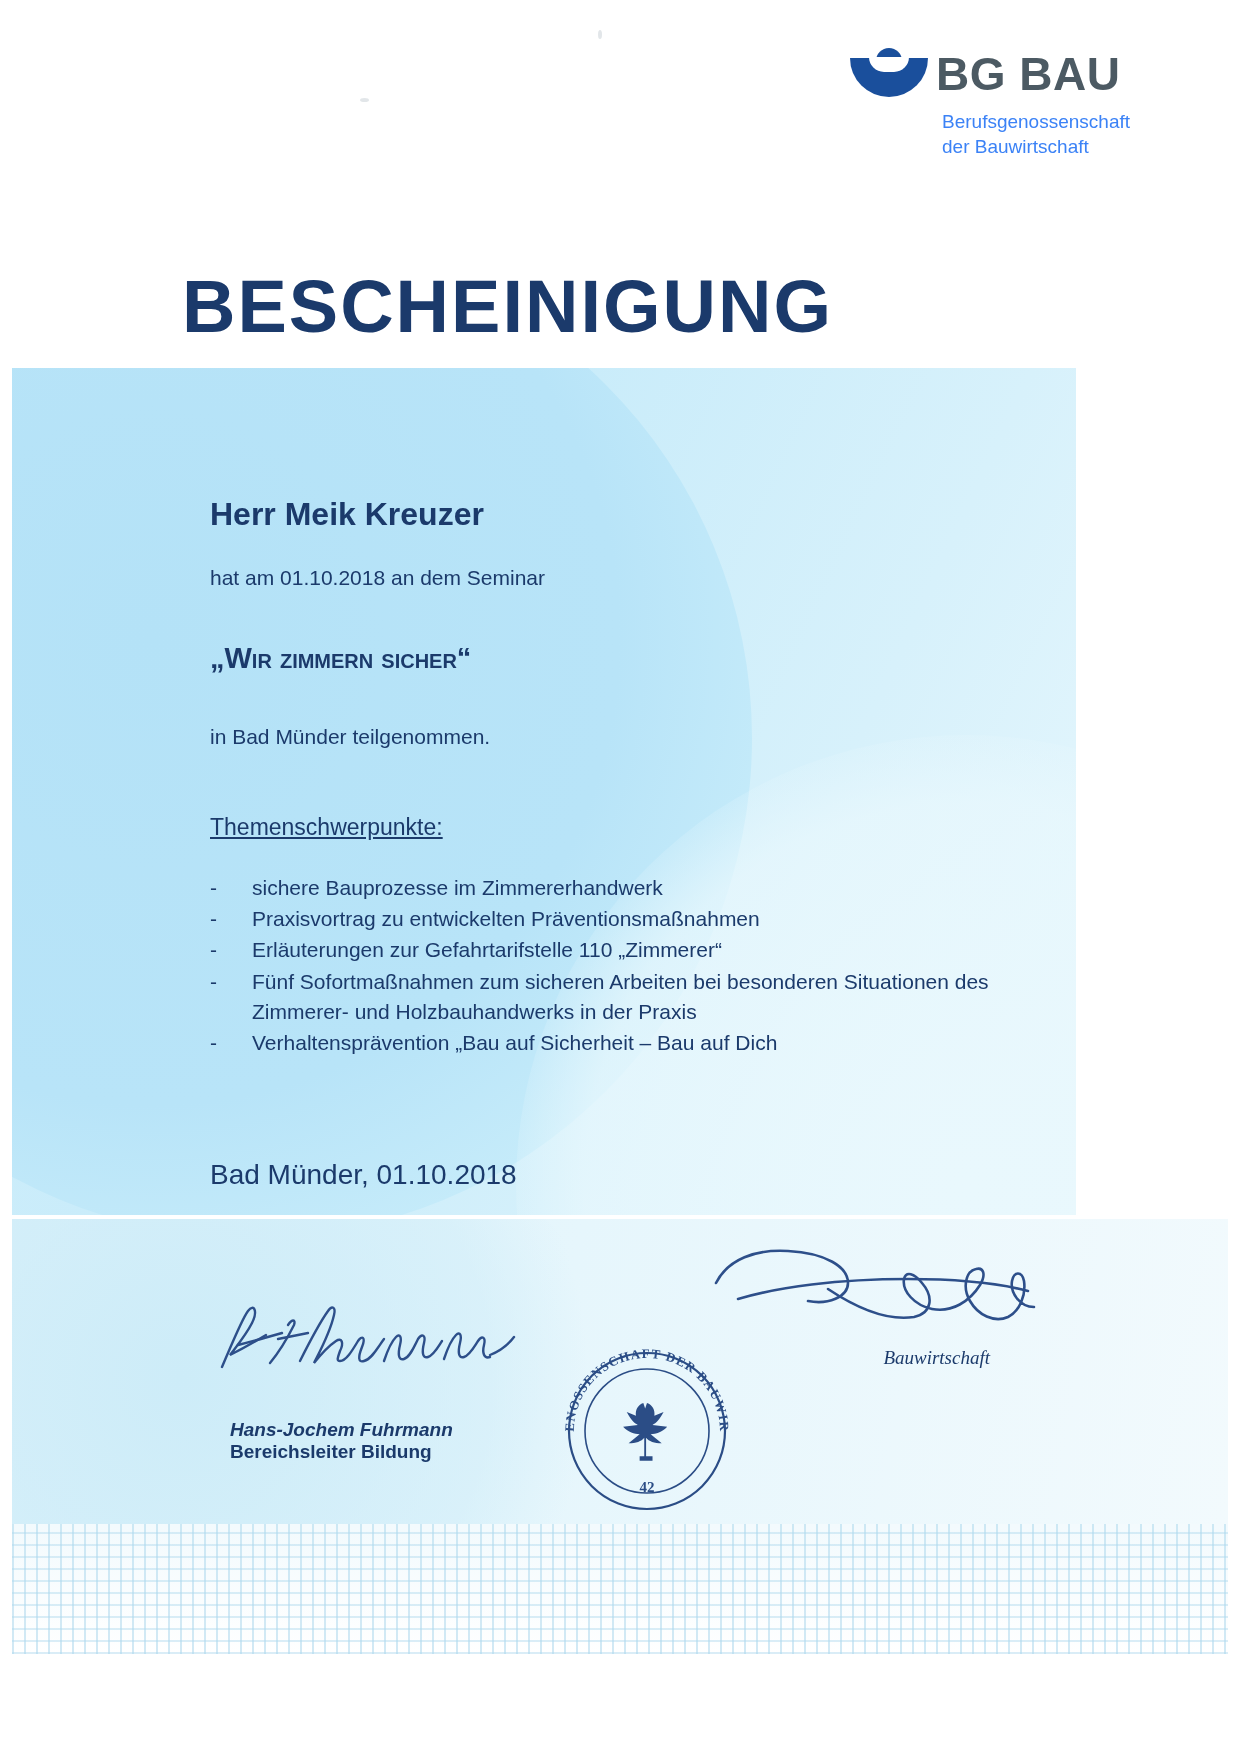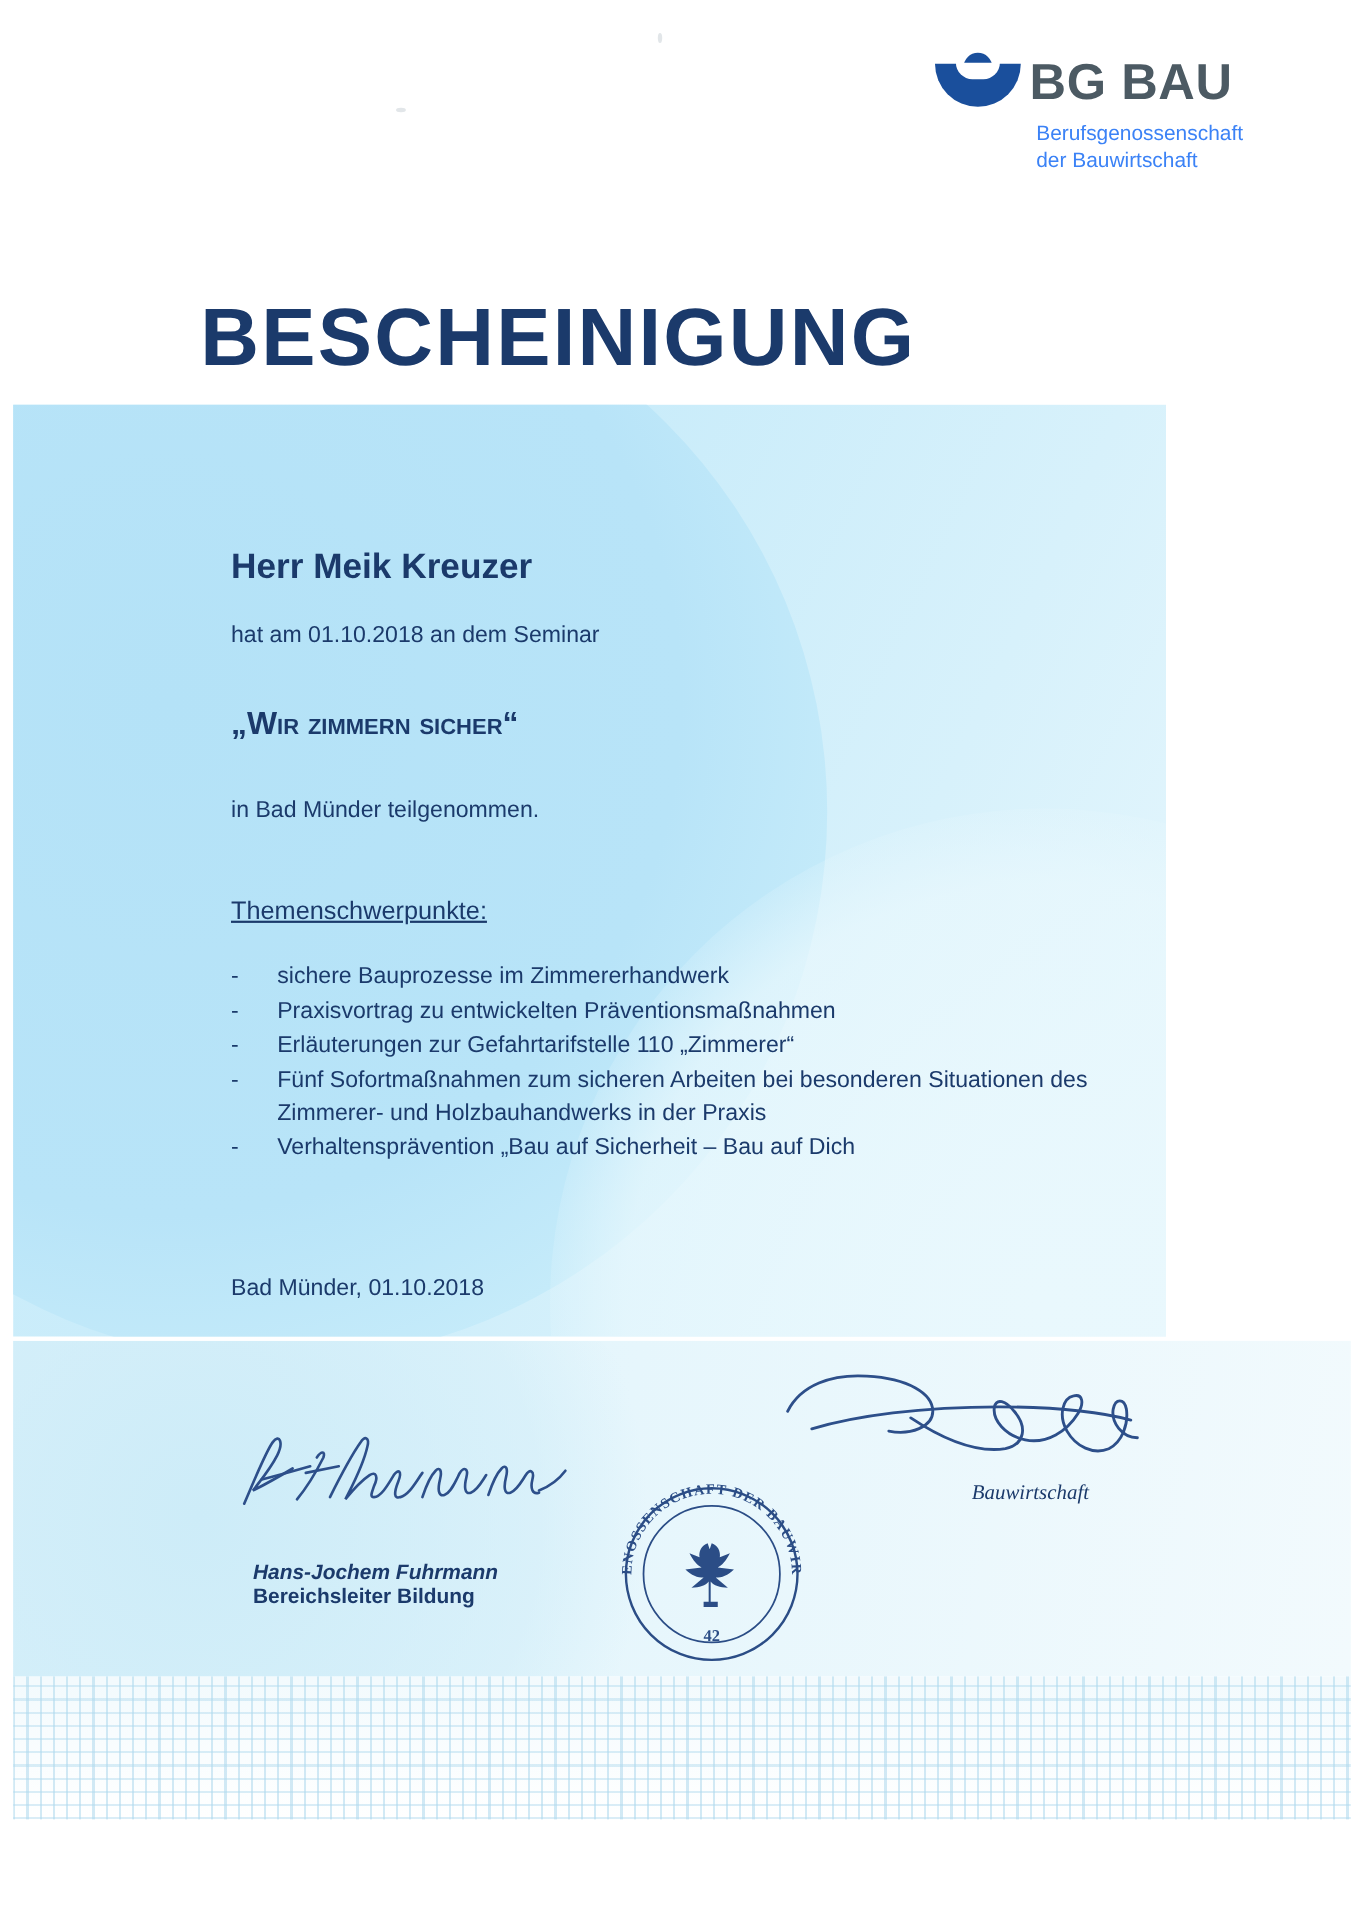--- a/index.html
+++ b/index.html
@@ -93,20 +93,21 @@
 
   
   .panel {
     position: absolute;
     left: 12px;
     top: 368px;
     width: 1048px;
     height: 847px;
     background: linear-gradient(115deg, #cfeefb 0%, #c9ecfa 38%, #d7f1fb 70%, #e7f7fd 100%);
     overflow: hidden;
+    padding-left: 16px;
   }
   .panel .blob {
     position: absolute;
     left: -260px;
     top: -130px;
     width: 1000px;
     height: 1000px;
     border-radius: 50%;
     background: radial-gradient(circle at 40% 40%, #b4e2f7 0%, #b8e4f8 55%, #c7ecfa 78%, rgba(199,236,250,0) 80%);
   }
@@ -175,21 +176,21 @@
   .topic-dash {
     width: 42px;
     flex: 0 0 auto;
   }
   .topic-text {
     flex: 1 1 auto;
   }
   .date-line {
     position: absolute;
     top: 791px;
-    font-size: 21px;
+    font-size: 28px;
     color: #1b3a6b;
     text-align: right;
   }
 
   
   .sig-strip {
     position: absolute;
     left: 12px;
     top: 1219px;
     width: 1216px;

